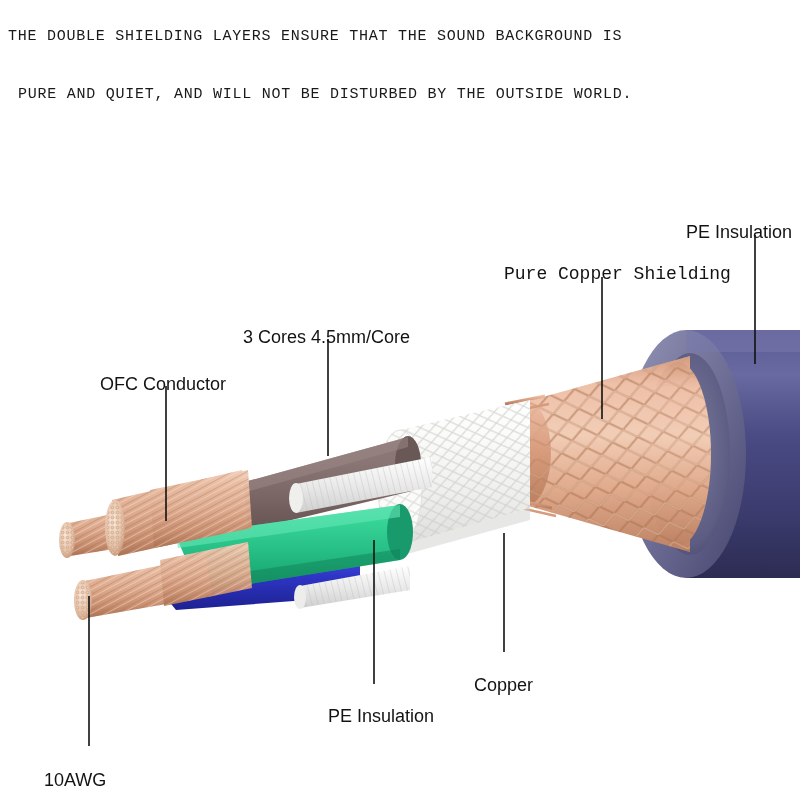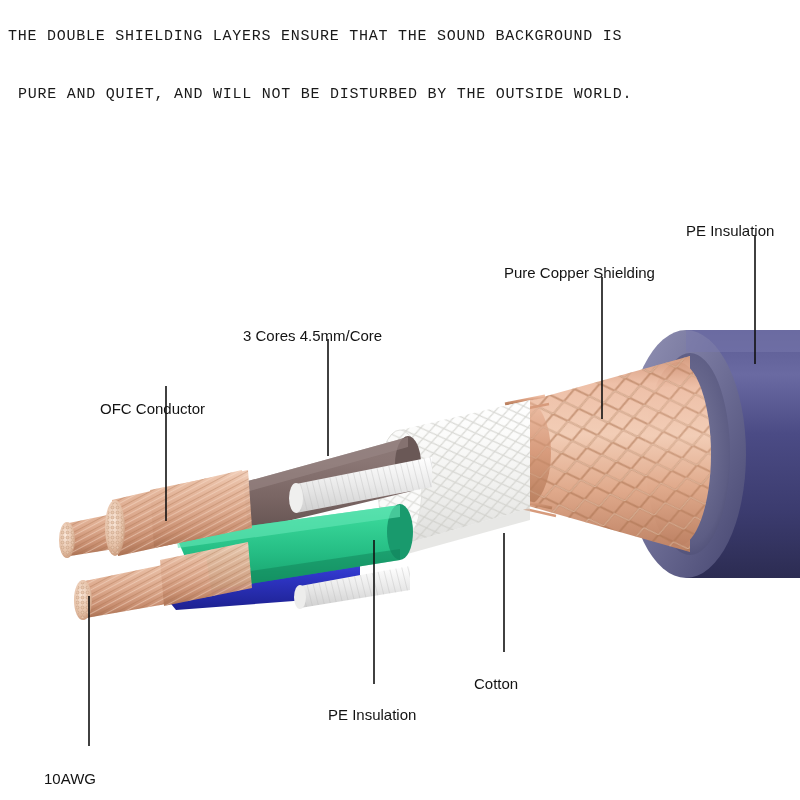--- a/index.html
+++ b/index.html
@@ -27,21 +27,21 @@
     letter-spacing: 0.75px;
     white-space: nowrap;
     font-family: Liberation Mono, monospace;
   }
   .headline-line.l1 { position: absolute; left: 8px;  top: 28px; }
   .headline-line.l2 { position: absolute; left: 18px; top: 86px; }
 
   .label {
     position: absolute;
     color: #131313;
-    font-size: 15px;
+    font-size: 18px;
     white-space: nowrap;
     font-family: "Liberation Sans", sans-serif;
   }
   #cable-svg {
     position: absolute;
     left: 0;
     top: 0;
   }
 </style>
 </head>
@@ -253,22 +253,22 @@
         <line x1="328" y1="339" x2="328" y2="456" stroke="#111111" stroke-width="1.6"></line>
         <line x1="602" y1="277" x2="602" y2="419" stroke="#111111" stroke-width="1.6"></line>
         <line x1="755" y1="235" x2="755" y2="364" stroke="#111111" stroke-width="1.6"></line>
         <line x1="89" y1="596" x2="89" y2="746" stroke="#111111" stroke-width="1.6"></line>
         <line x1="374" y1="540" x2="374" y2="684" stroke="#111111" stroke-width="1.6"></line>
         <line x1="504" y1="533" x2="504" y2="652" stroke="#111111" stroke-width="1.6"></line>
       </g>
   </svg>
 
   <div id="label-layer">
-      <div class="label" style="left: 100px; top: 374px; margin-top: 26px;">OFC Conductor</div>
+      <div class="label" style="left: 100px; top: 374px;">OFC Conductor</div>
       <div class="label" style="left: 243px; top: 327px;">3 Cores  4.5mm/Core</div>
-      <div class="label" style="left: 504px; top: 264px;">Pure Copper Shielding</div>
+      <div class="label" style="left: 504px; top: 264px; font-family: Liberation Mono, monospace;">Pure Copper Shielding</div>
       <div class="label" style="left: 686px; top: 222px;">PE Insulation</div>
       <div class="label" style="left: 44px; top: 770px;">10AWG</div>
       <div class="label" style="left: 328px; top: 706px;">PE Insulation</div>
-      <div class="label" style="left: 474px; top: 675px;">Cotton</div>
+      <div class="label" style="left: 474px; top: 675px;">Copper</div>
     </div>
 
 </div>
 
 </body></html>

